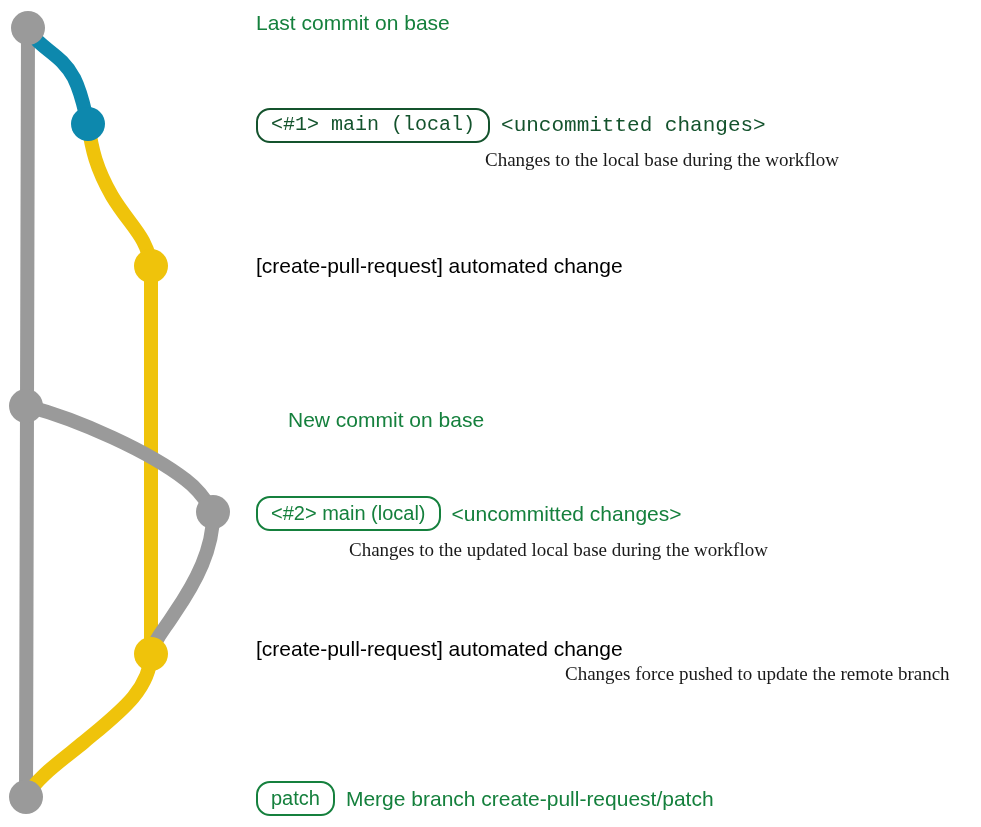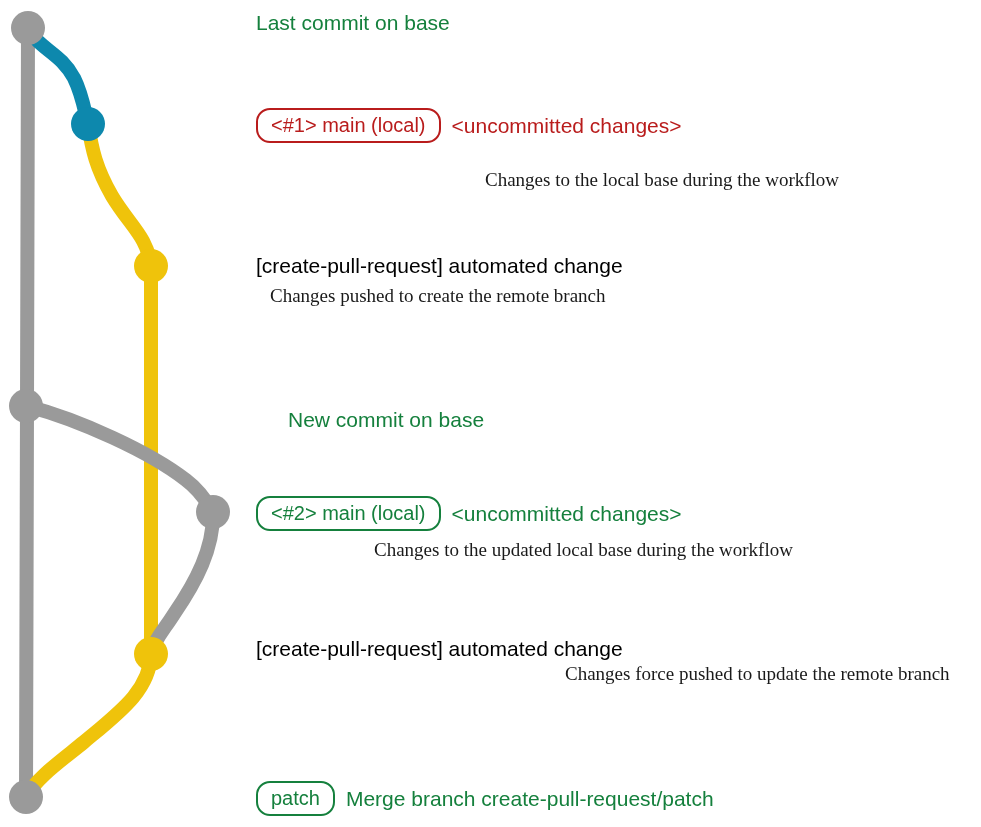--- a/index.html
+++ b/index.html
@@ -53,21 +53,21 @@
   }
 
   .subtext {
     font-family: "Liberation Serif", serif;
     font-size: 19px;
     line-height: 24px;
     color: #1a1a1a;
     white-space: nowrap;
   }
 
-  .c-blue   { color: #b91c1c; }
+  .c-blue   { color: #14532d; font-family: Liberation Mono, monospace; }
   .c-yellow { color: #000000; }
   .c-gray   { color: #15803d; }
 </style>
 </head>
 <body>
 
 <svg id="graph-canvas" viewBox="0 0 981 827" xmlns="http://www.w3.org/2000/svg">
 
   <path d="M 28 28 L 27 406 L 26 797" fill="none" stroke="#9a9a9a" stroke-width="14" stroke-linecap="round"></path>
 
@@ -92,38 +92,37 @@
 
 <div class="commit-block" style="left:256px; top:10px;">
   <div class="headline c-gray">Last commit on base</div>
 </div>
 
 <div class="commit-block" style="left:256px; top:108px;">
   <div class="badge-row">
     <span class="ref-badge c-blue">&lt;#1&gt; main (local)</span>
     <span class="headline c-blue">&lt;uncommitted changes&gt;</span>
   </div>
-  <div class="subtext" style="margin-left:229px; margin-top:25px;">Changes to the local base during the workflow</div>
+  <div class="subtext" style="margin-left:229px; margin-top:5px;">Changes to the local base during the workflow</div>
 </div>
 
 <div class="commit-block" style="left:256px; top:253px;">
   <div class="headline c-yellow">[create-pull-request] automated change</div>
-  <div class="subtext" style="margin-left:14px; margin-top:5px;">Changes pushed to create the remote branch</div>
 </div>
 
 <div class="commit-block" style="left:256px; top:407px;margin-left:32px;">
   <div class="headline c-gray">New commit on base</div>
 </div>
 
 <div class="commit-block" style="left:256px; top:496px;">
   <div class="badge-row">
     <span class="ref-badge c-gray">&lt;#2&gt; main (local)</span>
     <span class="headline c-gray">&lt;uncommitted changes&gt;</span>
   </div>
-  <div class="subtext" style="margin-left:118px; margin-top:7px;">Changes to the updated local base during the workflow</div>
+  <div class="subtext" style="margin-left:93px; margin-top:7px;">Changes to the updated local base during the workflow</div>
 </div>
 
 <div class="commit-block" style="left:256px; top:636px;">
   <div class="badge-row">
     <span class="headline c-yellow">[create-pull-request] automated change</span>
   </div>
   <div class="subtext" style="margin-left:309px; ">Changes force pushed to update the remote branch</div>
 </div>
 
 <div class="commit-block" style="left:256px; top:781px;">

